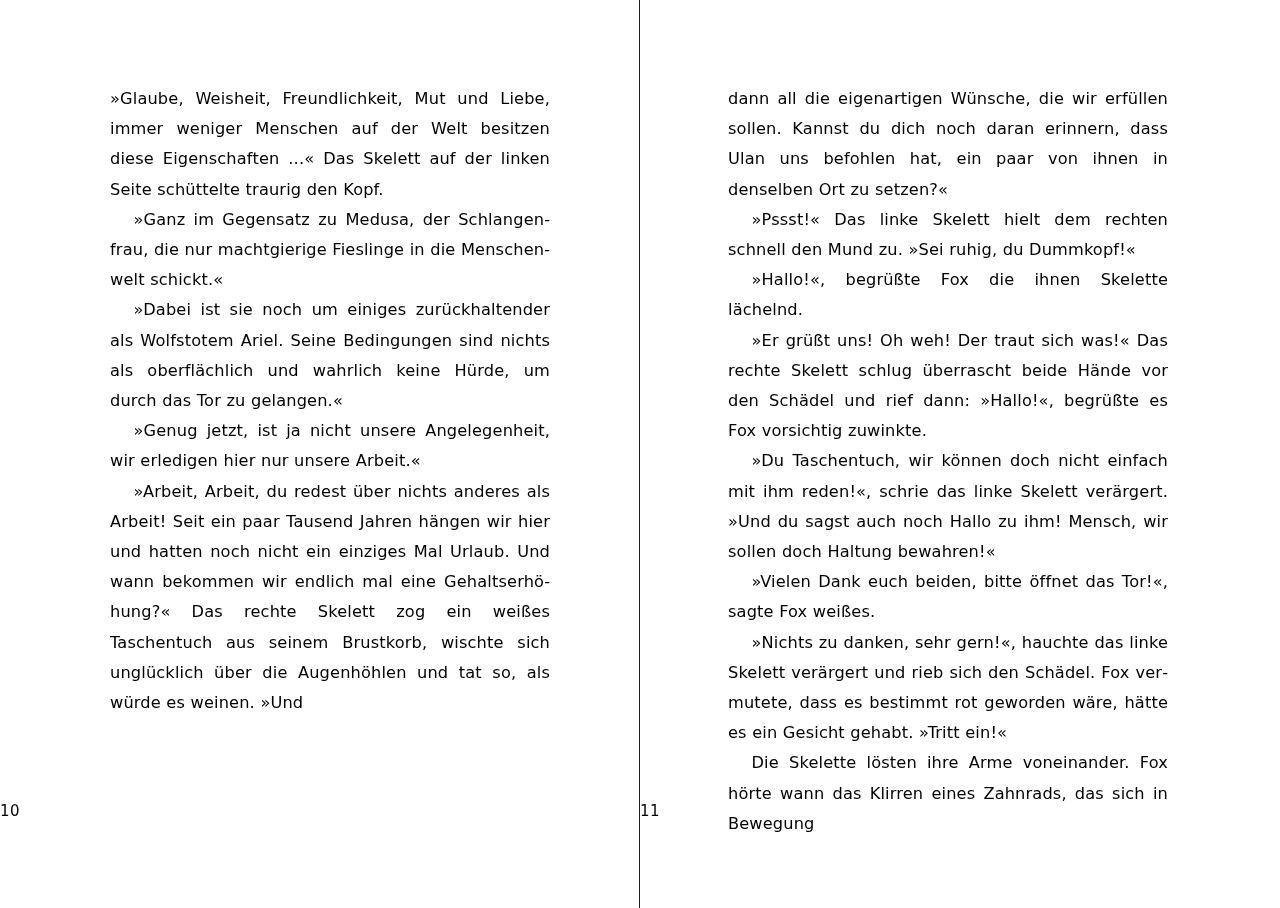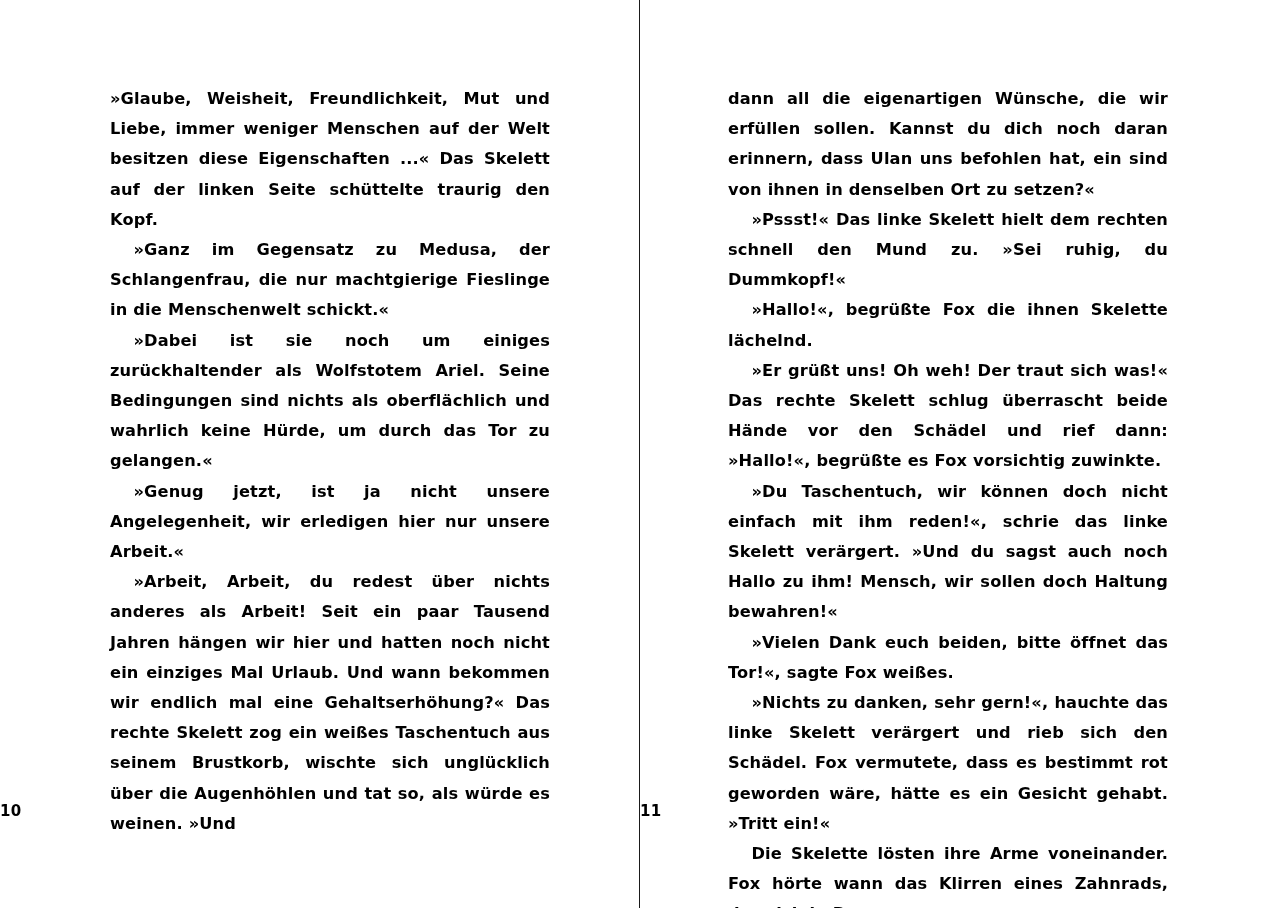--- a/index.html
+++ b/index.html
@@ -13,21 +13,20 @@
     font-family: "DejaVu Sans", sans-serif;
     color: #000000;
     overflow: hidden;
   }
   .spread {
     position: relative;
     width: 1280px;
     height: 840px;
     display: flex;
     box-sizing: border-box;
-    font-weight: bold;
   }
   .page {
     position: relative;
     width: 640px;
     height: 908px;
     box-sizing: border-box;
   }
   .page-left {
     border-right: 1.5px solid #1a1a1a;
   }
@@ -78,21 +77,21 @@
       <p>»Ganz im Gegensatz zu Medusa, der Schlangen­frau, die nur machtgierige Fieslinge in die Menschen­welt schickt.«</p>
       <p>»Dabei ist sie noch um einiges zurückhaltender als Wolfstotem Ariel. Seine Bedingungen sind nichts als oberflächlich und wahrlich keine Hürde, um durch das Tor zu gelangen.«</p>
       <p>»Genug jetzt, ist ja nicht unsere Angelegenheit, wir erledigen hier nur unsere Arbeit.«</p>
       <p>»Arbeit, Arbeit, du redest über nichts anderes als Arbeit! Seit ein paar Tausend Jahren hängen wir hier und hatten noch nicht ein einziges Mal Urlaub. Und wann bekommen wir endlich mal eine Gehaltserhö­hung?« Das rechte Skelett zog ein weißes Taschentuch aus seinem Brustkorb, wischte sich unglücklich über die Augenhöhlen und tat so, als würde es weinen. »Und</p>
     </div>
     <div class="folio">10</div>
   </div>
 
   <div class="page page-right">
     <div class="text-column">
-      <p class="no-indent">dann all die eigenartigen Wünsche, die wir erfüllen sol­len. Kannst du dich noch daran erinnern, dass Ulan uns befohlen hat, ein sind von ihnen in denselben Ort zu setzen?«</p>
+      <p class="no-indent">dann all die eigenartigen Wünsche, die wir erfüllen sol­len. Kannst du dich noch daran erinnern, dass Ulan uns befohlen hat, ein paar von ihnen in denselben Ort zu setzen?«</p>
       <p>»Pssst!« Das linke Skelett hielt dem rechten schnell den Mund zu. »Sei ruhig, du Dummkopf!«</p>
       <p>»Hallo!«, begrüßte Fox die ihnen Skelette lächelnd.</p>
       <p>»Er grüßt uns! Oh weh! Der traut sich was!« Das rech­te Skelett schlug überrascht beide Hände vor den Schä­del und rief dann: »Hallo!«, begrüßte es Fox vorsichtig zuwinkte.</p>
       <p>»Du Taschentuch, wir können doch nicht einfach mit ihm reden!«, schrie das linke Skelett verärgert. »Und du sagst auch noch Hallo zu ihm! Mensch, wir sollen doch Haltung bewahren!«</p>
       <p>»Vielen Dank euch beiden, bitte öffnet das Tor!«, sagte Fox weißes.</p>
       <p>»Nichts zu danken, sehr gern!«, hauchte das linke Skelett verärgert und rieb sich den Schädel. Fox ver­mutete, dass es bestimmt rot geworden wäre, hätte es ein Gesicht gehabt. »Tritt ein!«</p>
       <p>Die Skelette lösten ihre Arme voneinander. Fox hörte wann das Klirren eines Zahnrads, das sich in Bewegung</p>
     </div>
     <div class="folio">11</div>
   </div>

